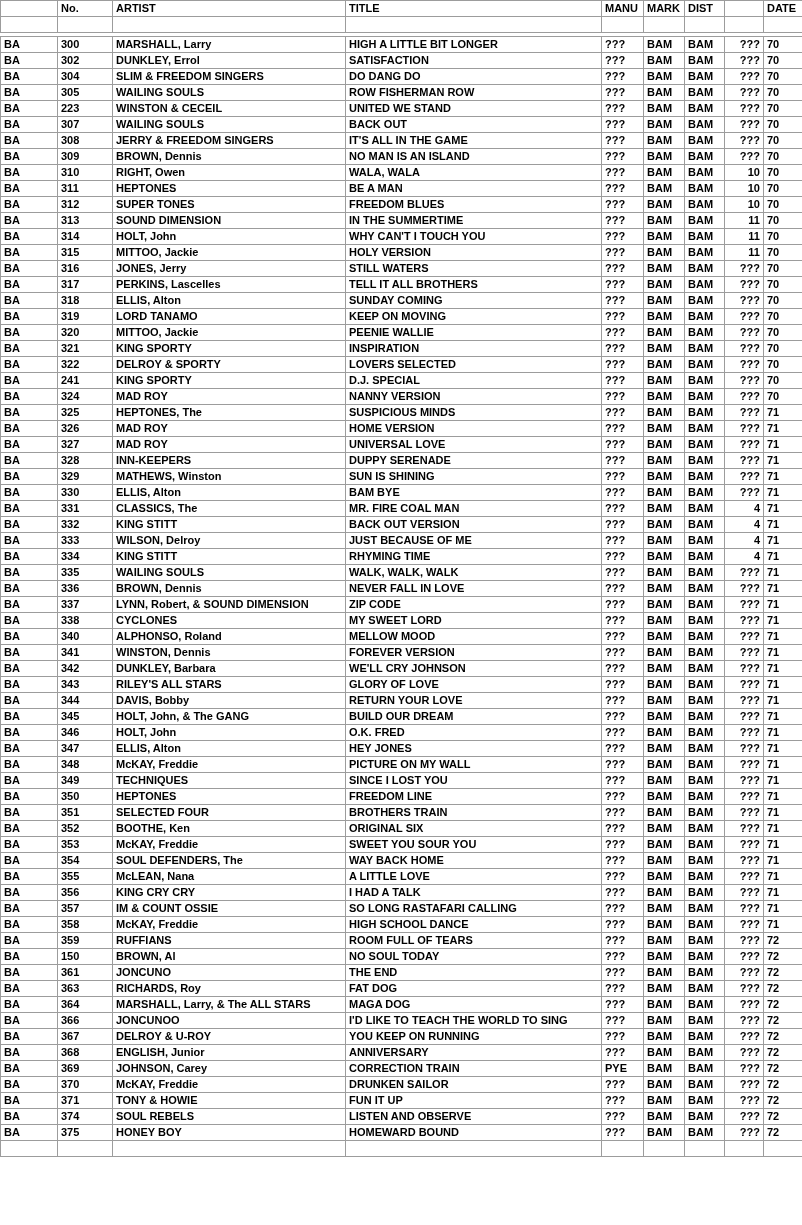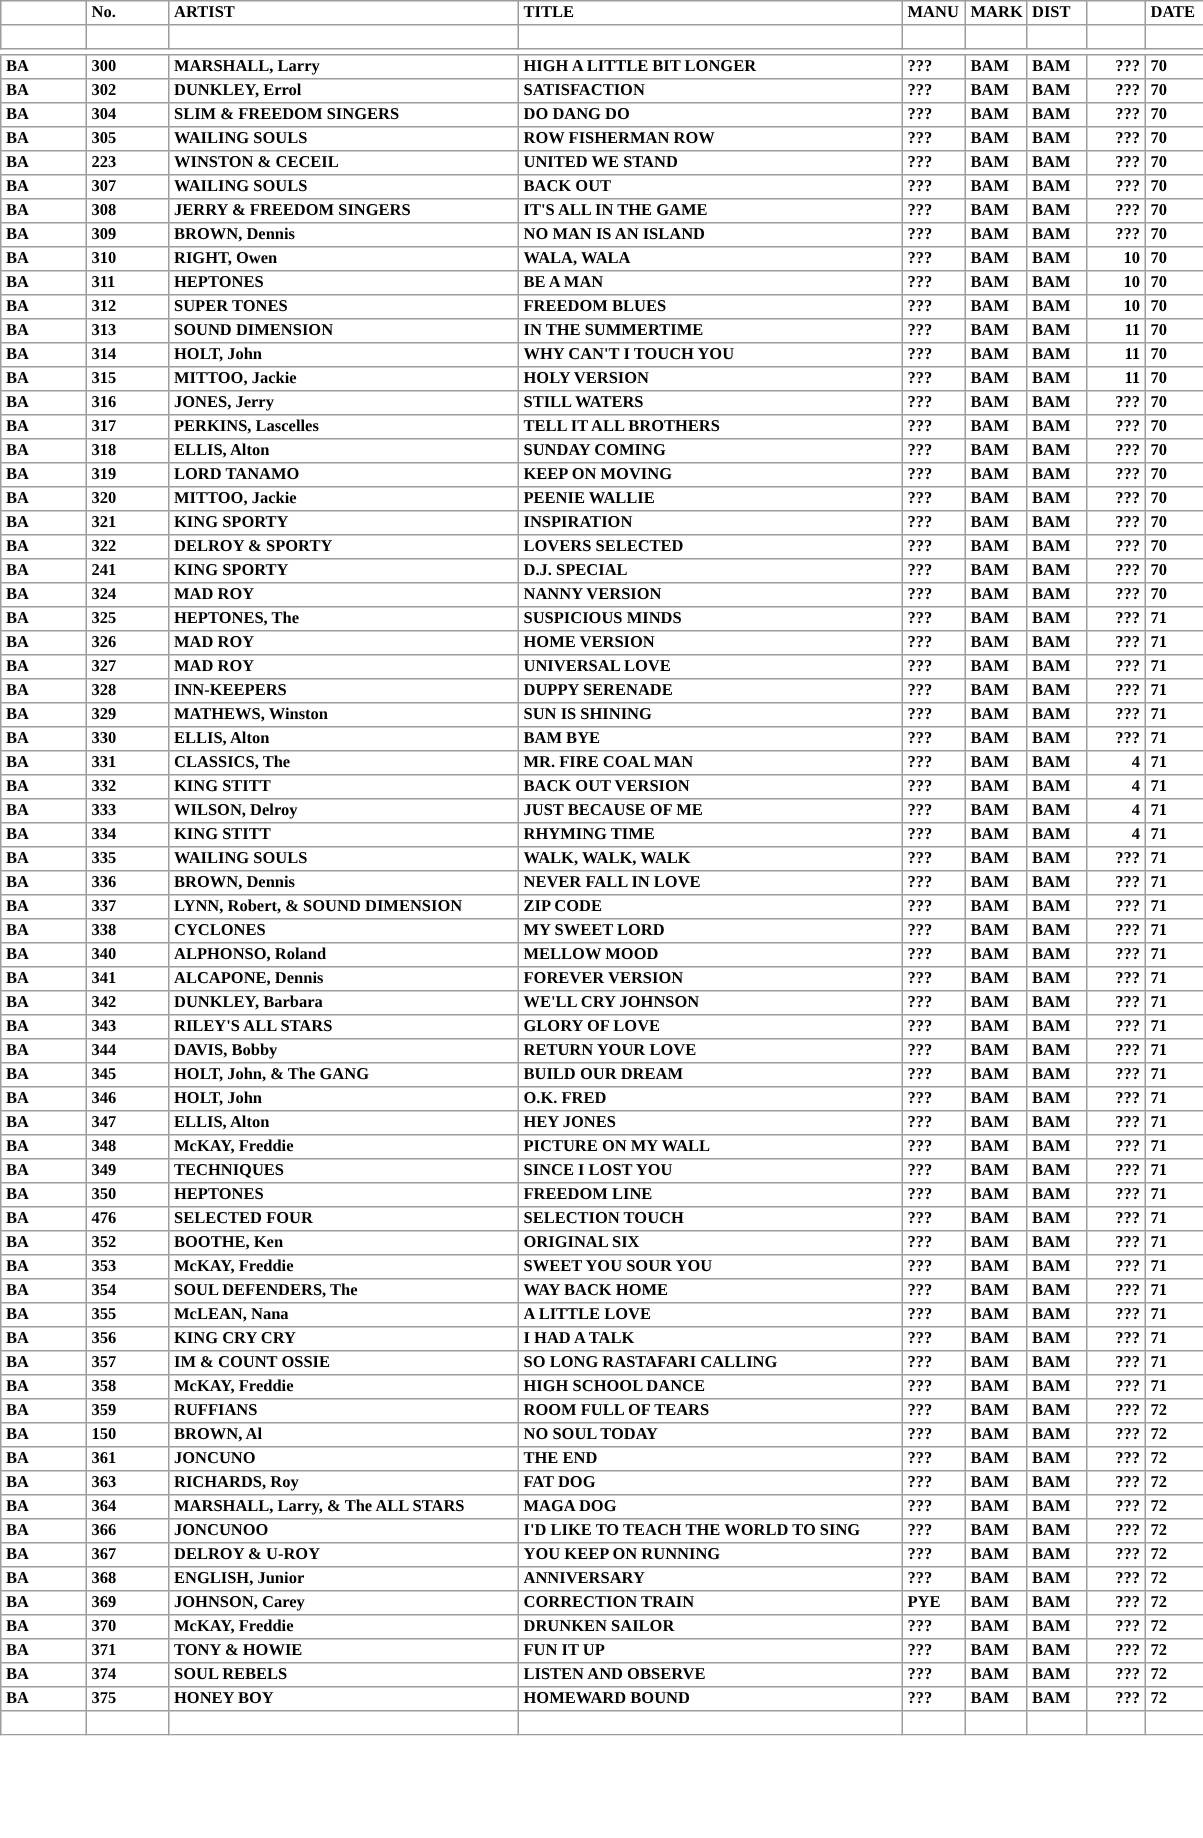--- a/index.html
+++ b/index.html
@@ -5,21 +5,21 @@
   html, body {
     margin: 0;
     padding: 0;
     background: #ffffff;
     width: 802px;
   }
   table.grid {
     border-collapse: collapse;
     table-layout: fixed;
     width: 802px;
-    font-family: Liberation Serif, serif;
+    font-family: Liberation Sans, sans-serif;
     font-weight: bold;
     font-size: 11px;
     color: #000000;
   }
   table.grid th,
   table.grid td {
     border: 1px solid #9c9c9c;
     height: 15px;
     line-height: 15px;
     padding: 0 1px 0 3px;
@@ -501,21 +501,21 @@
         <td>MELLOW MOOD</td>
         <td>???</td>
         <td>BAM</td>
         <td>BAM</td>
         <td class="num-col">???</td>
         <td>71</td>
       </tr>
       <tr>
         <td>BA</td>
         <td>341</td>
-        <td>ALCAPONE, Dennis</td>
+        <td>WINSTON, Dennis</td>
         <td>FOREVER VERSION</td>
         <td>???</td>
         <td>BAM</td>
         <td>BAM</td>
         <td class="num-col">???</td>
         <td>71</td>
       </tr>
       <tr>
         <td>BA</td>
         <td>342</td>
@@ -610,23 +610,23 @@
         <td>HEPTONES</td>
         <td>FREEDOM LINE</td>
         <td>???</td>
         <td>BAM</td>
         <td>BAM</td>
         <td class="num-col">???</td>
         <td>71</td>
       </tr>
       <tr>
         <td>BA</td>
-        <td>476</td>
+        <td>351</td>
         <td>SELECTED FOUR</td>
-        <td>SELECTION TOUCH</td>
+        <td>BROTHERS TRAIN</td>
         <td>???</td>
         <td>BAM</td>
         <td>BAM</td>
         <td class="num-col">???</td>
         <td>71</td>
       </tr>
       <tr>
         <td>BA</td>
         <td>352</td>
         <td>BOOTHE, Ken</td>

